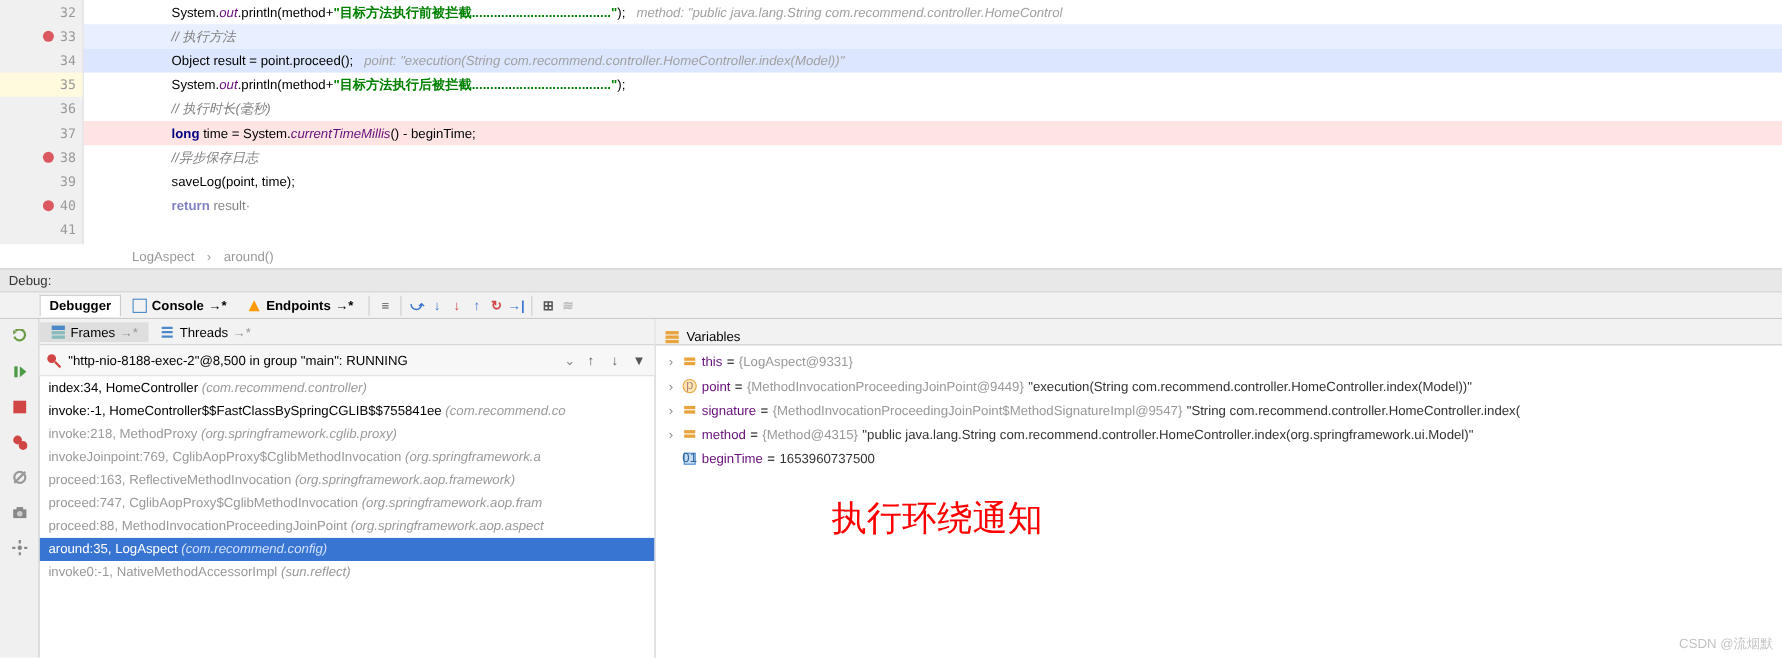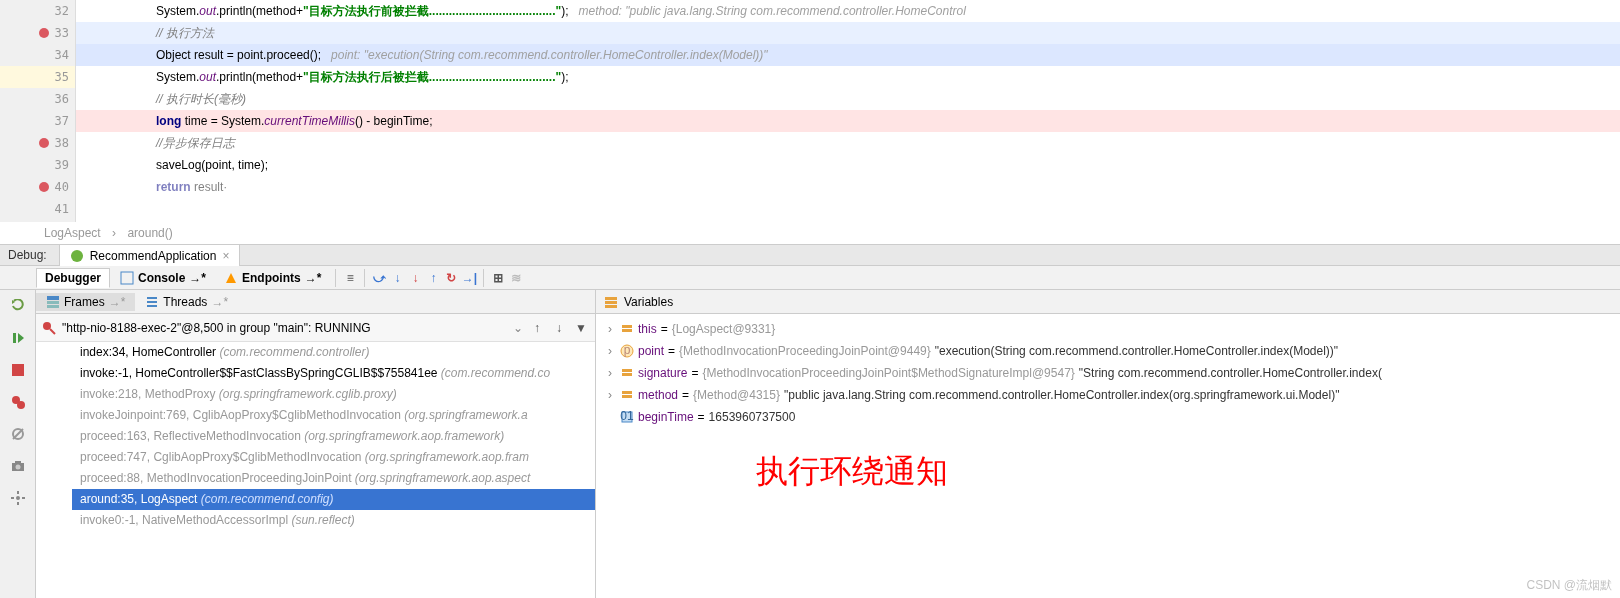--- a/index.html
+++ b/index.html
@@ -12,49 +12,49 @@
 .code-line { height: 22px; line-height: 22px; padding-left: 80px; white-space: nowrap; }
 .line-33-bg, .line-38-bg { background: #ffe4e4; }
 .line-34-bg { background: #e8f0ff; }
 .line-35-bg { background: #dce7ff; }
 .kw { color: #000080; font-weight: bold; }
 .fld { color: #660e7a; font-style: italic; }
 .str { color: #008000; font-weight: bold; }
 .dots { color: #008000; }
 .cmt { color: #808080; font-style: italic; }
 .hint { color: #a0a0a0; font-style: italic; }
-.breadcrumb { height: 22px; line-height: 22px; padding-left: 40px; color: #555; font-size: 12px; }
+.breadcrumb { height: 22px; line-height: 22px; padding-left: 116px; color: #555; font-size: 12px; }
 .breadcrumb span { margin: 0 4px; color: #999; }
 .debug-bar { height: 22px; background: #e8e8e8; border-top: 1px solid #ccc; border-bottom: 1px solid #ccc; display: flex; align-items: center; padding-left: 8px; }
 .debug-lbl { color: #333; margin-right: 12px; }
 .debug-tab { background: #fff; border: 1px solid #ccc; border-bottom: none; height: 22px; display: flex; align-items: center; padding: 0 10px; gap: 6px; }
 .close-x { color: #999; cursor: pointer; }
 .tool-row { height: 24px; background: #f2f2f2; border-bottom: 1px solid #ccc; display: flex; align-items: center; padding-left: 36px; gap: 2px; font-weight: bold; }
 .tool-tab { padding: 2px 8px; display: flex; align-items: center; gap: 4px; }
 .tool-tab.active { background: #fff; border: 1px solid #ccc; border-bottom-color: #fff; }
 .tool-sep { width: 1px; height: 18px; background: #ccc; margin: 0 4px; }
 .tool-icon { width: 16px; height: 16px; display: inline-block; text-align: center; line-height: 16px; color: #555; }
 .debug-body { display: flex; height: 308px; }
 .left-gutter { width: 36px; background: #f0f0f0; border-right: 1px solid #ccc; display: flex; flex-direction: column; align-items: center; padding-top: 6px; gap: 12px; }
 .lg-icon { width: 20px; height: 20px; display: flex; align-items: center; justify-content: center; cursor: pointer; }
 .frames-panel { width: 560px; border-right: 1px solid #ccc; display: flex; flex-direction: column; }
 .panel-tabs { height: 24px; background: #f2f2f2; border-bottom: 1px solid #ccc; display: flex; align-items: center; }
 .ptab { padding: 2px 10px; display: flex; align-items: center; gap: 4px; }
 .ptab.active { background: #dedede; }
 .thread-row { height: 28px; display: flex; align-items: center; background: #f7f7f7; border-bottom: 1px solid #e0e0e0; padding: 0 6px; gap: 6px; }
 .thread-combo { flex: 1; display: flex; align-items: center; gap: 6px; }
 .frame-list { flex: 1; overflow: hidden; }
-.frame-row { height: 21px; line-height: 21px; padding: 0 8px; white-space: nowrap; overflow: hidden; margin-left: 36px; }
+.frame-row { height: 21px; line-height: 21px; padding: 0 8px; white-space: nowrap; overflow: hidden; }
 .frame-row.lib { color: #999; }
 .frame-row.lib .pkg { font-style: italic; }
 .frame-row.sel { background: #3874d1; color: #fff; }
 .frame-row .pkg { color: #999; font-style: italic; }
 .frame-row.sel .pkg { color: #d0e0ff; }
 .vars-panel { flex: 1; display: flex; flex-direction: column; position: relative; }
-.vars-header { height: 24px; background: #f2f2f2; border-bottom: 1px solid #ccc; display: flex; align-items: center; padding: 0 8px; gap: 6px; }
+.vars-header { height: 24px; background: #f2f2f2; border-bottom: 1px solid #ccc; display: flex; align-items: flex-end; padding: 0 8px; gap: 6px; }
 .vars-body { padding: 4px 0; }
 .var-row { height: 22px; display: flex; align-items: center; padding-left: 8px; gap: 4px; white-space: nowrap; }
 .expand { color: #888; width: 12px; text-align: center; }
 .vicon { width: 14px; height: 14px; display: inline-block; }
 .vname { color: #660e7a; }
 .vtype { color: #999; }
 .vval { color: #333; }
 .big-red { position: absolute; top: 160px; left: 160px; color: #ff0000; font-size: 32px; font-family: 'Microsoft YaHei', sans-serif; }
 .watermark { position: absolute; bottom: 4px; right: 8px; color: rgba(0,0,0,0.25); font-size: 12px; }
 svg { display: block; }
@@ -89,27 +89,20 @@
 </div>
 
 <div class="breadcrumb">
   <span>LogAspect</span>
   <span>›</span>
   <span>around()</span>
 </div>
 
 <div class="debug-bar">
   <span class="debug-lbl">Debug:</span>
-  <div class="debug-tab">
-    <svg width="14" height="14">
-        <circle cx="7" cy="7" r="6" fill="#6db33f"></circle>
-      </svg>
-    <span>RecommendApplication</span>
-    <span class="close-x">×</span>
-  </div>
 </div>
 
 <div class="tool-row">
   <div class="tool-tab active">
       <span>Debugger</span>
     </div>
   <div class="tool-tab">
     <svg width="14" height="14">
         <rect x="1" y="1" width="12" height="12" fill="none" stroke="#4a88c7"></rect>
       </svg>

